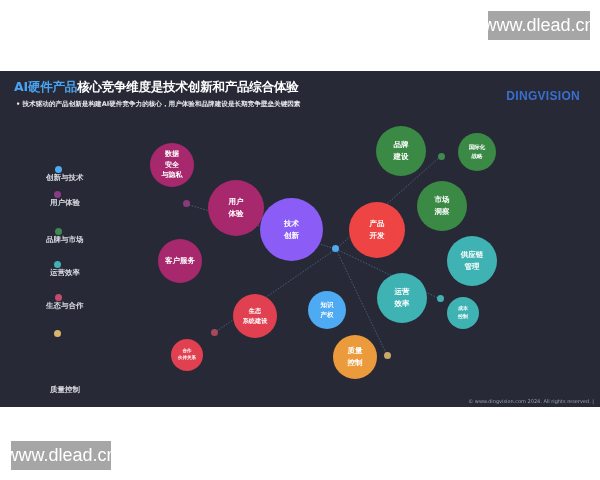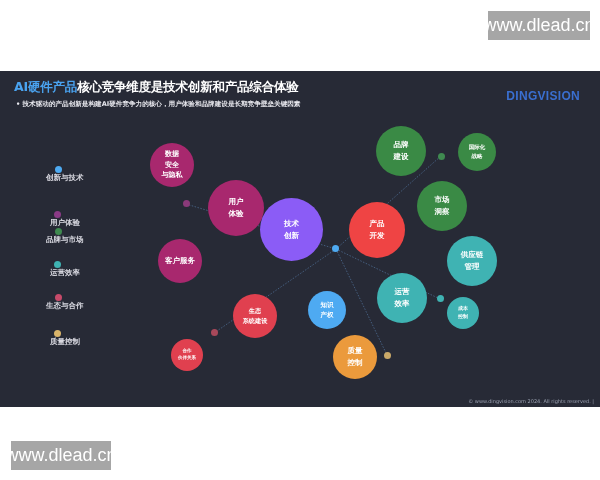--- a/index.html
+++ b/index.html
@@ -49,37 +49,37 @@
   <div class="dot" style="left:438px;top:82px;width:7px;height:7px;background:#3f8a50;"></div>
   <div class="dot" style="left:437px;top:224px;width:7px;height:7px;background:#3fb3b3;"></div>
   <div class="dot" style="left:384px;top:281px;width:7px;height:7px;background:#c9a868;"></div>
   <div class="dot" style="left:211px;top:258px;width:7px;height:7px;background:#a8485a;"></div>
 
   <div class="legend">
     <div class="legend-item" style="left:34px;top:95px;">
       <span class="legend-dot" style="background:#4eaaf2;"></span>
       <span class="legend-label">创新与技术</span>
     </div>
-    <div class="legend-item" style="left:34px;top:140px;">
+    <div class="legend-item" style="left:34px;top:120px;">
       <span class="legend-dot" style="background:#8a3a86;"></span>
       <span class="legend-label" style="margin-left:16px;">用户体验</span>
     </div>
     <div class="legend-item" style="left:34px;top:157px;">
       <span class="legend-dot" style="background:#3f8a50;"></span>
       <span class="legend-label">品牌与市场</span>
     </div>
     <div class="legend-item" style="left:34px;top:190px;">
       <span class="legend-dot" style="background:#3fb3b3;"></span>
       <span class="legend-label" style="margin-left:16px;">运营效率</span>
     </div>
     <div class="legend-item" style="left:34px;top:223px;">
       <span class="legend-dot" style="background:#c74a6a;"></span>
       <span class="legend-label">生态与合作</span>
     </div>
-    <div class="legend-item" style="left:34px;top:259px;">
+    <div class="legend-item" style="left:34px;top:259px;gap:48px;">
       <span class="legend-dot" style="background:#d9b46a;"></span>
       <span class="legend-label" style="margin-left:16px;">质量控制</span>
     </div>
   </div>
 
   <div class="bubble" style="left:150px;top:72px;width:44px;height:44px;background:#a8286e;font-size:7px;">数据
 安全
 与隐私</div>
   <div class="bubble" style="left:208px;top:109px;width:56px;height:56px;background:#a8286e;font-size:7.5px;">用户
 体验</div>

